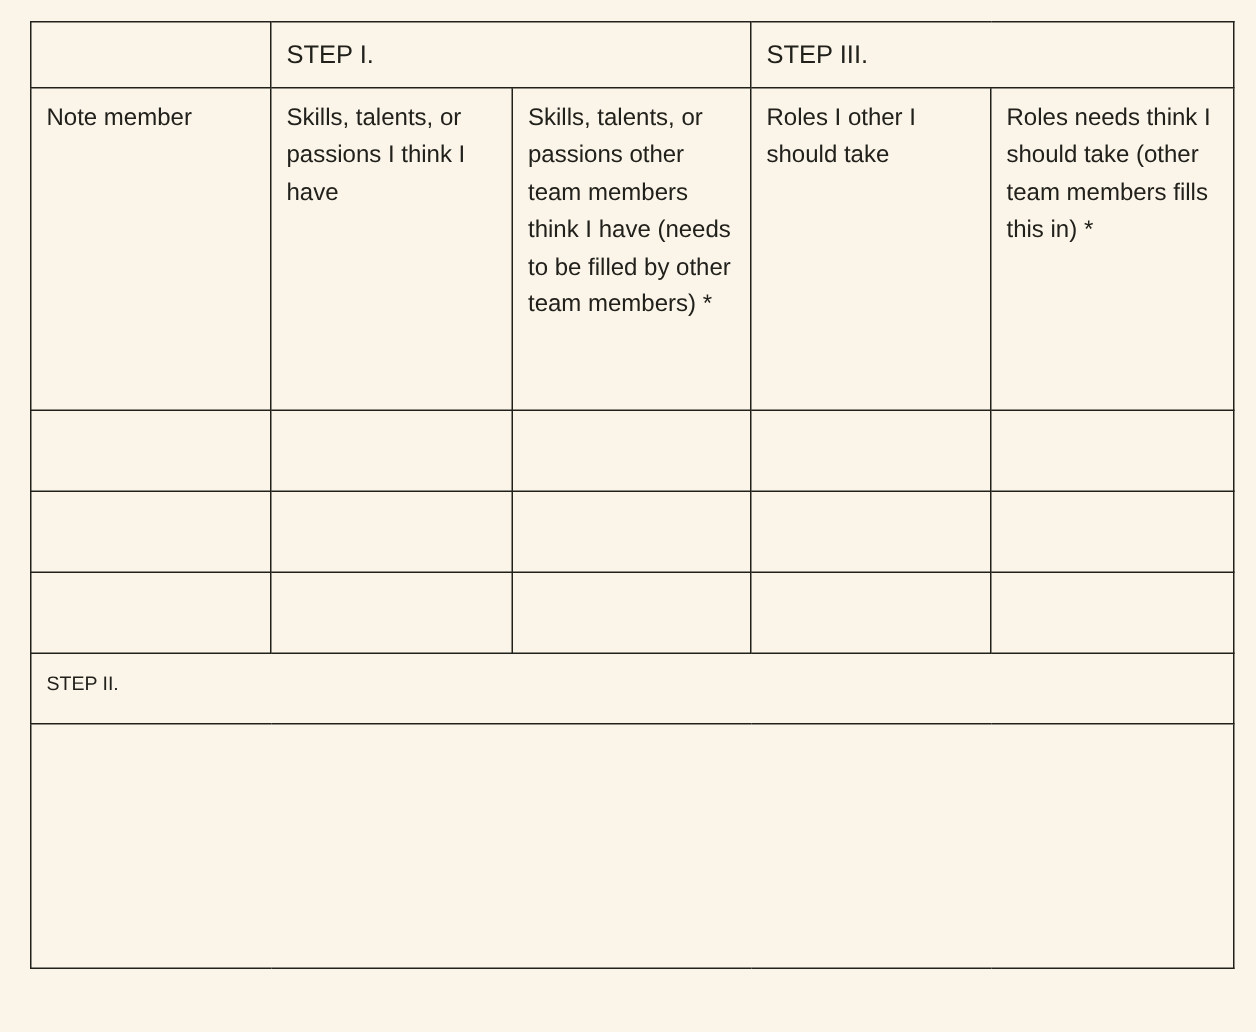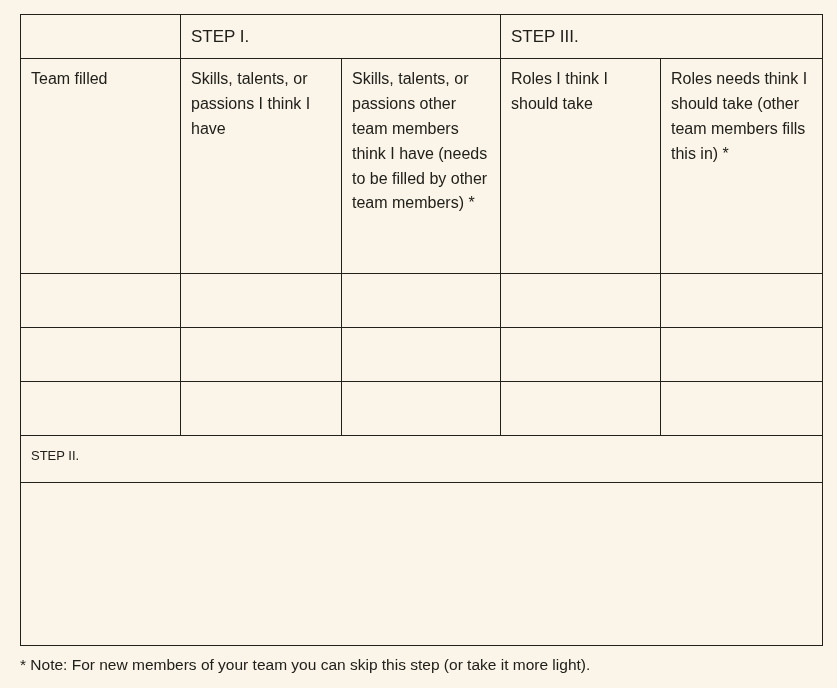--- a/index.html
+++ b/index.html
@@ -83,30 +83,30 @@
         <td colspan="2">
           <span>STEP I.</span>
         </td>
         <td colspan="2">
           <span>STEP III.</span>
         </td>
       </tr>
 
       <tr class="column-header-row">
         <td>
-          <span>Team filled</span>
+          <span>Note member</span>
         </td>
         <td>
           <span>Skills, talents, or passions I think I have</span>
         </td>
         <td>
           <span>Skills, talents, or passions other team members think I have (needs to be filled by other team members) *</span>
         </td>
         <td>
-          <span>Roles I think I should take</span>
+          <span>Roles I other I should take</span>
         </td>
         <td>
           <span>Roles needs think I should take (other team members fills this in) *</span>
         </td>
       </tr>
 
       <tr class="entry-row">
         <td></td>
         <td></td>
         <td></td>
@@ -133,15 +133,14 @@
           <span>STEP II.</span>
         </td>
       </tr>
 
       <tr class="workspace-row">
         <td colspan="5"></td>
       </tr>
     </tbody>
   </table>
 
-  <div class="footnote">* Note: For new members of your team you can skip this step (or take it more light).</div>
 
 </div>
 
 </body></html>

